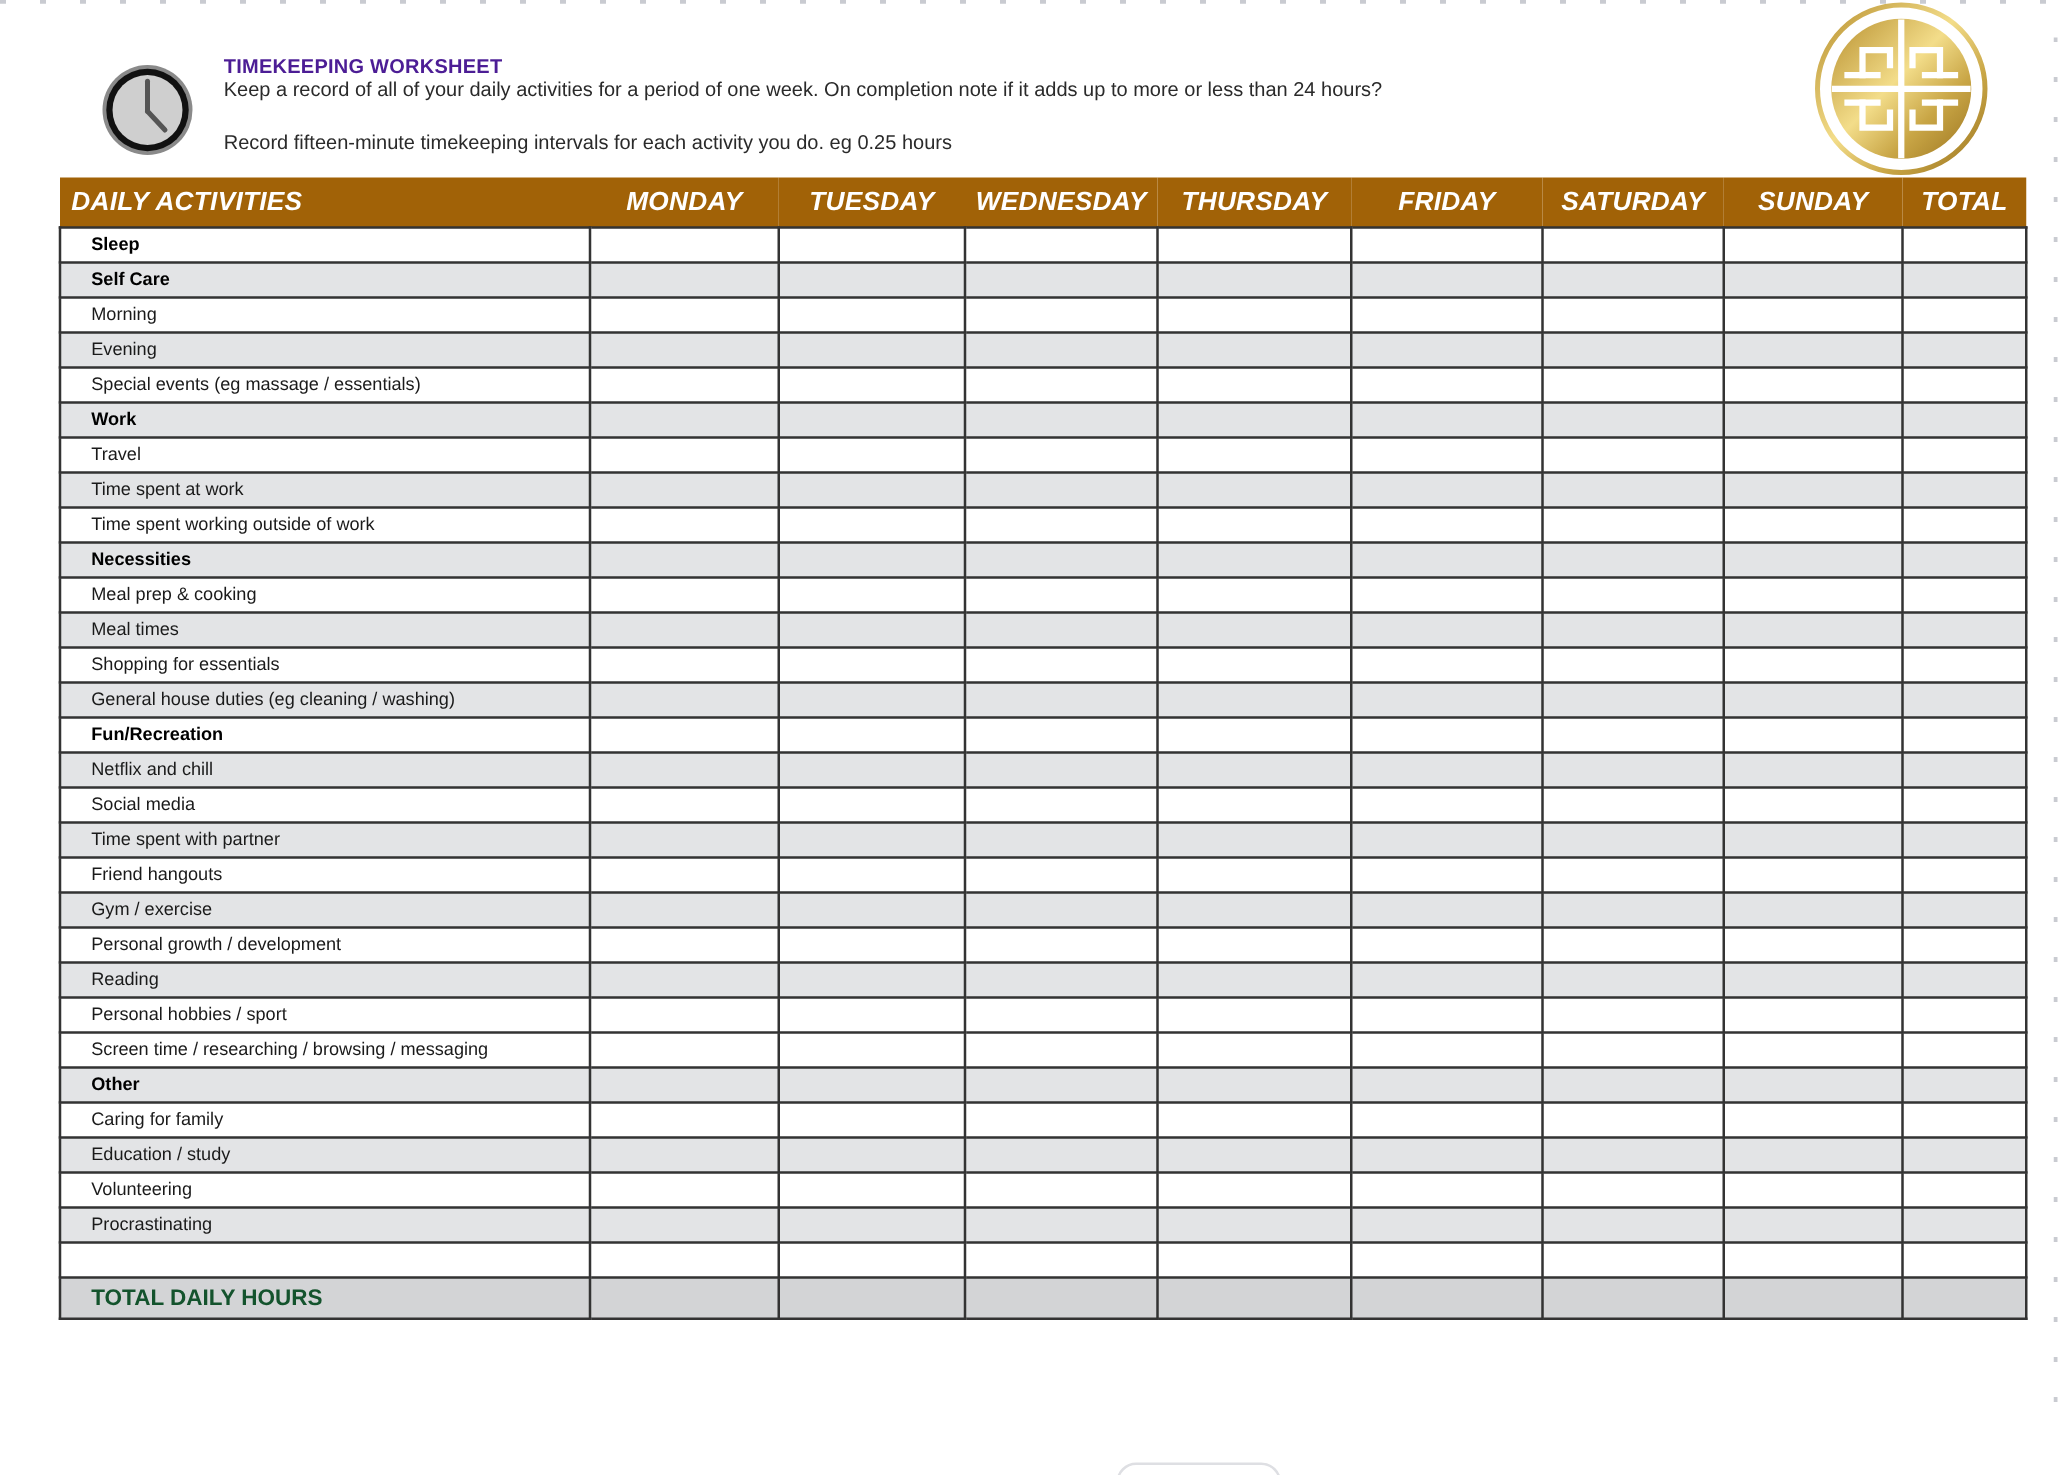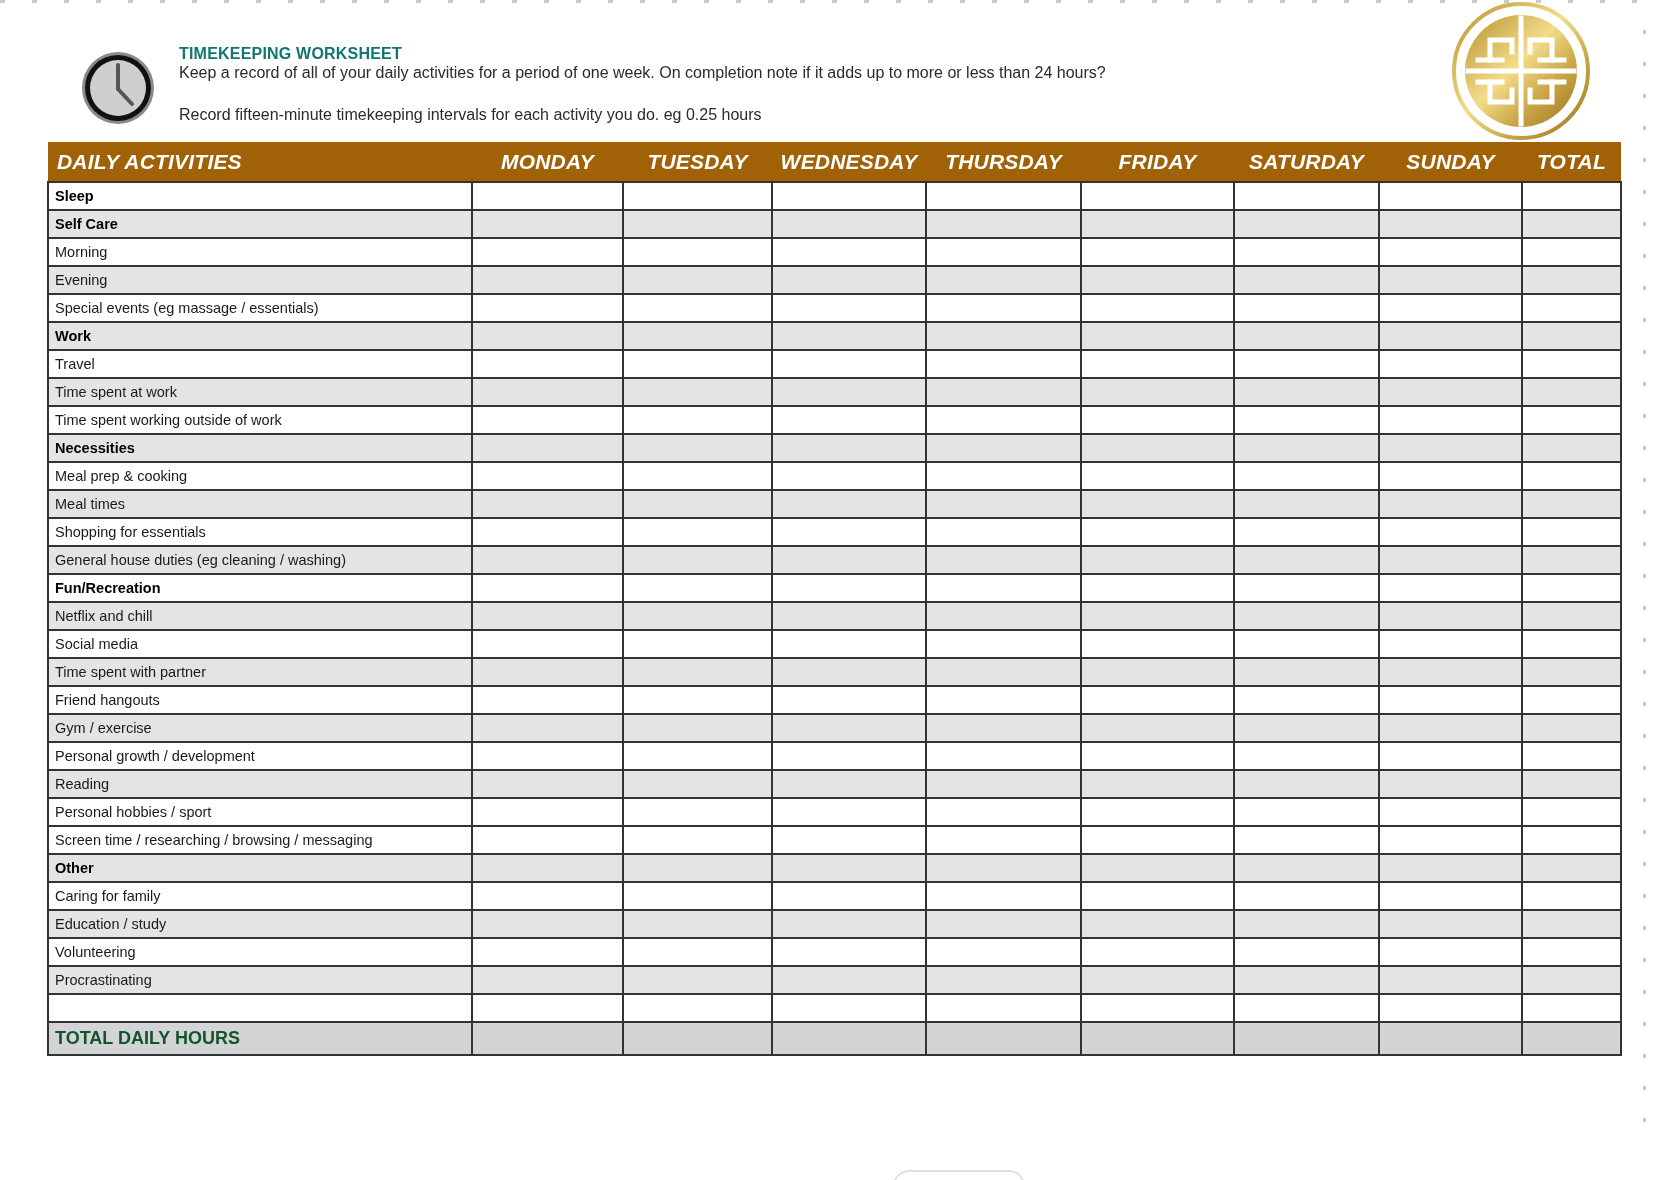--- a/index.html
+++ b/index.html
@@ -3,31 +3,31 @@
 <meta charset="utf-8">
 <style>
   html, body { margin:0; padding:0; }
   body { width:1654px; height:1180px; background:#ffffff; position:relative; overflow:hidden;
          font-family:"Liberation Sans", "DejaVu Sans", sans-serif; color:#1a1a1a; }
   .dots-top { position:absolute; left:0; top:0; width:1654px; height:3px;
     background-image: repeating-linear-gradient(to right, #c9cbd1 0 5px, transparent 5px 32px); }
   .dots-right { position:absolute; left:1643px; top:30px; width:3px; height:1110px;
     background-image: repeating-linear-gradient(to bottom, #c9cbd1 0 4px, transparent 4px 32px); }
   .clock { position:absolute; left:78px; top:48px; width:80px; height:80px; }
-  .title { position:absolute; left:179px; top:45px; font-size:16px; font-weight:bold; letter-spacing:0.2px; color:#0f766e; }
+  .title { position:absolute; left:179px; top:45px; font-size:16px; font-weight:bold; letter-spacing:0.2px; color:#4c1d95; }
   .instr { position:absolute; left:179px; font-size:16px; color:#2a2a2a; }
   .instr1 { top:64px; }
   .instr2 { top:106px; }
   .logo { position:absolute; left:1450px; top:0px; width:142px; height:142px; }
   table.ws { position:absolute; left:47px; top:142px; width:1573px; border-collapse:collapse; table-layout:fixed; }
   table.ws th { background:#a16207; color:#fff; font-size:21px; font-weight:bold; height:39px; padding:0;
      border-left:none; border-right:none; text-align:center; letter-spacing:0.2px;font-style:italic; }
   table.ws th.act { text-align:left; padding-left:9px; }
   table.ws td { border:2px solid #333; height:26px; padding:0; font-size:14.5px; }
-  table.ws td.lbl { padding-left:6px; }
+  table.ws td.lbl { padding-left:24px; }
   table.ws tr.even td { background:#ffffff; }
   table.ws tr.odd td { background:#e3e4e6; }
   table.ws tr.bold td.lbl { font-weight:bold; color:#000; }
   table.ws tr.total td { background:#d3d4d6; height:31px; }
   table.ws tr.total td.lbl { font-weight:bold; font-size:18px; color:#14532d; }
   .pill { position:absolute; left:893px; top:1170px; width:128px; height:30px; border:2px solid #dedfe3; border-radius:16px; background:#fff; }
 </style>
 </head>
 <body>
 

